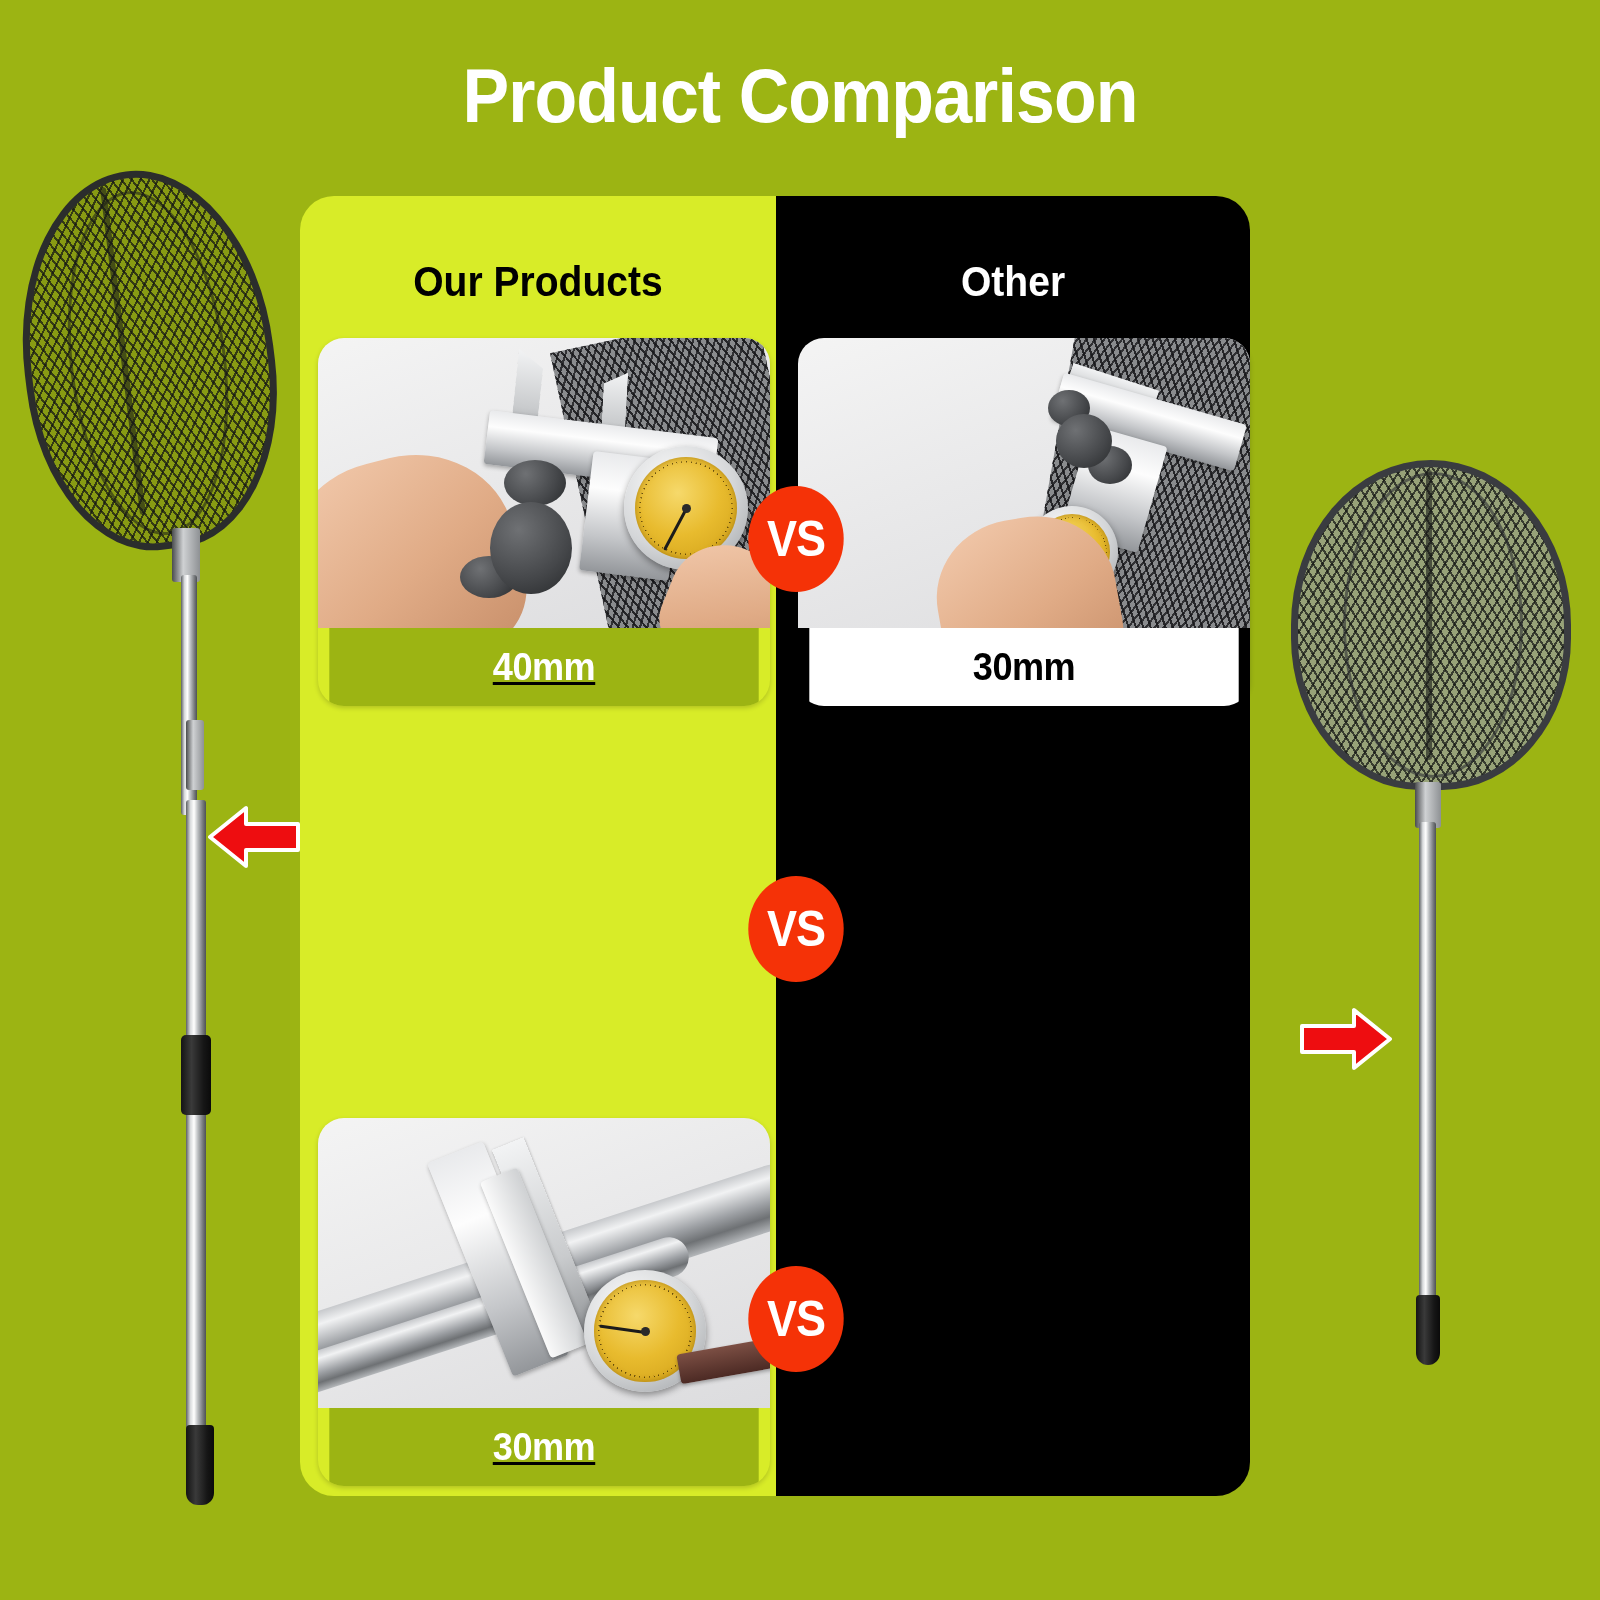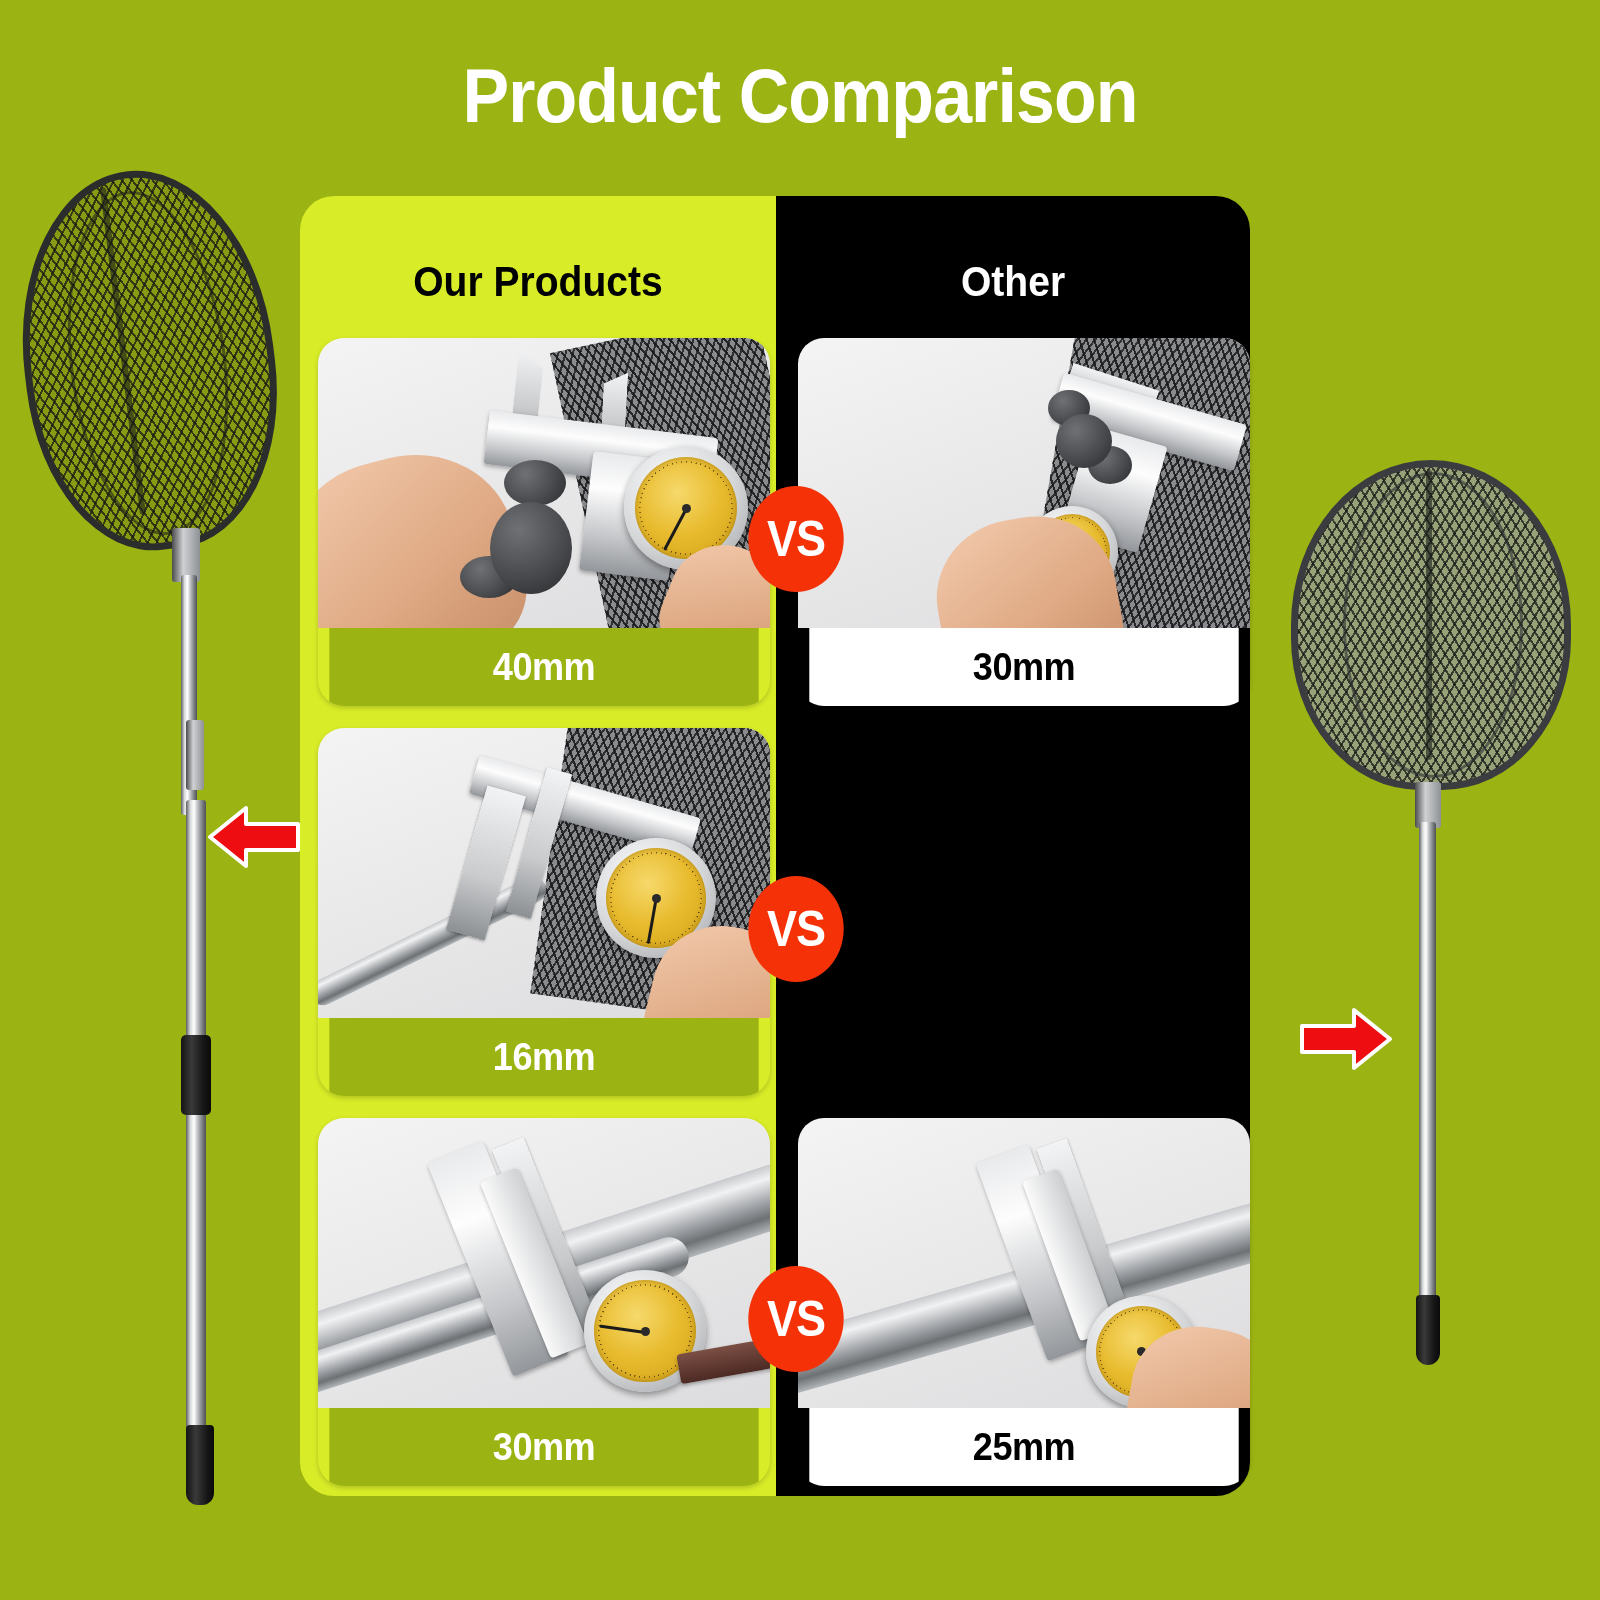--- a/index.html
+++ b/index.html
@@ -72,21 +72,21 @@
   .head-other { color: #ffffff; }
 
   
   .card {
     position: absolute;
     width: 452px;
     border-radius: 26px;
     overflow: hidden;
     box-shadow: 0 2px 5px rgba(0,0,0,0.18);
   }
-  .card-ours { left: 18px; }
+  .card-ours { left: 18px; text-decoration: underline; }
   .card-other { left: 498px; }
 
   .card-r1 { top: 142px; height: 368px; }
   .card-r2 { top: 532px; height: 368px; }
   .card-r3 { top: 922px; height: 368px; }
 
   .card-photo {
     position: relative;
     height: 290px;
     overflow: hidden;
@@ -360,41 +360,20 @@
           </div>
         </div>
         <div class="hand" style="left:140px; bottom:-60px; width:180px; height:170px; transform:rotate(-10deg);"></div>
       </div>
     </div>
     <div class="card-label label-other">30mm</div>
   </div>
 
   <div class="vs-badge vs-r1">VS</div>
 
-  <div class="card card-ours card-r2">
-    <div class="card-photo">
-      <div class="scene">
-        <div class="mesh" style="right:-30px; top:-16px; width:250px; height:300px; transform:rotate(8deg);"></div>
-        <div class="tube" style="left:-20px; top:200px; width:260px; height:26px; transform:rotate(-26deg);"></div>
-        <div class="caliper-body" style="left:152px; top:58px; width:230px; height:40px; transform:rotate(16deg);"></div>
-        <div class="caliper-jaw" style="left:148px; top:60px; width:40px; height:150px; transform:rotate(16deg);"></div>
-        <div class="caliper-jaw" style="left:208px; top:40px; width:26px; height:150px; transform:rotate(16deg);"></div>
-        <div class="dial" style="left:278px; top:110px; width:120px; height:120px;">
-          <div class="dial-face">
-            <div class="dial-ticks"></div>
-            <div class="dial-needle" style="transform:rotate(100deg);"></div>
-            <div class="dial-hub"></div>
-          </div>
-        </div>
-        <div class="knob" style="left:384px; top:240px; width:46px; height:34px;"></div>
-        <div class="hand" style="right:-40px; bottom:-60px; width:160px; height:150px; transform:rotate(14deg);"></div>
-      </div>
-    </div>
-    <div class="card-label label-ours">16mm</div>
-  </div>
 
 
   <div class="vs-badge vs-r2">VS</div>
 
   <div class="card card-ours card-r3">
     <div class="card-photo">
       <div class="scene">
         <div class="tube" style="left:-40px; top:120px; width:540px; height:64px; transform:rotate(-18deg);"></div>
         <div class="tube" style="left:-40px; top:178px; width:420px; height:40px; transform:rotate(-18deg);"></div>
         <div class="caliper-body" style="left:150px; top:26px; width:60px; height:230px; transform:rotate(-22deg);"></div>
@@ -406,35 +385,16 @@
             <div class="dial-needle" style="transform:rotate(188deg);"></div>
             <div class="dial-hub"></div>
           </div>
         </div>
         <div class="caliper-body" style="left:360px; top:226px; width:120px; height:30px; transform:rotate(-10deg); background:linear-gradient(180deg,#7c4f44,#4c2a24);"></div>
       </div>
     </div>
     <div class="card-label label-ours">30mm</div>
   </div>
 
-  <div class="card card-other card-r3">
-    <div class="card-photo">
-      <div class="scene">
-        <div class="tube" style="left:-50px; top:150px; width:560px; height:58px; transform:rotate(-16deg);"></div>
-        <div class="caliper-body" style="left:212px; top:30px; width:56px; height:210px; transform:rotate(-20deg);"></div>
-        <div class="caliper-jaw" style="left:270px; top:20px; width:32px; height:190px; transform:rotate(-20deg);"></div>
-        <div class="caliper-body" style="left:252px; top:52px; width:38px; height:170px; transform:rotate(-20deg); background:linear-gradient(90deg,#fbfbfb,#cdcfd1);"></div>
-        <div class="dial" style="left:288px; top:178px; width:112px; height:112px;">
-          <div class="dial-face">
-            <div class="dial-ticks"></div>
-            <div class="dial-needle" style="transform:rotate(4deg);"></div>
-            <div class="dial-hub"></div>
-          </div>
-        </div>
-        <div class="hand" style="right:-30px; bottom:-60px; width:150px; height:140px; transform:rotate(10deg);"></div>
-      </div>
-    </div>
-    <div class="card-label label-other">25mm</div>
-  </div>
 
   <div class="vs-badge vs-r3">VS</div>
 
 </div>
 
 </body></html>

